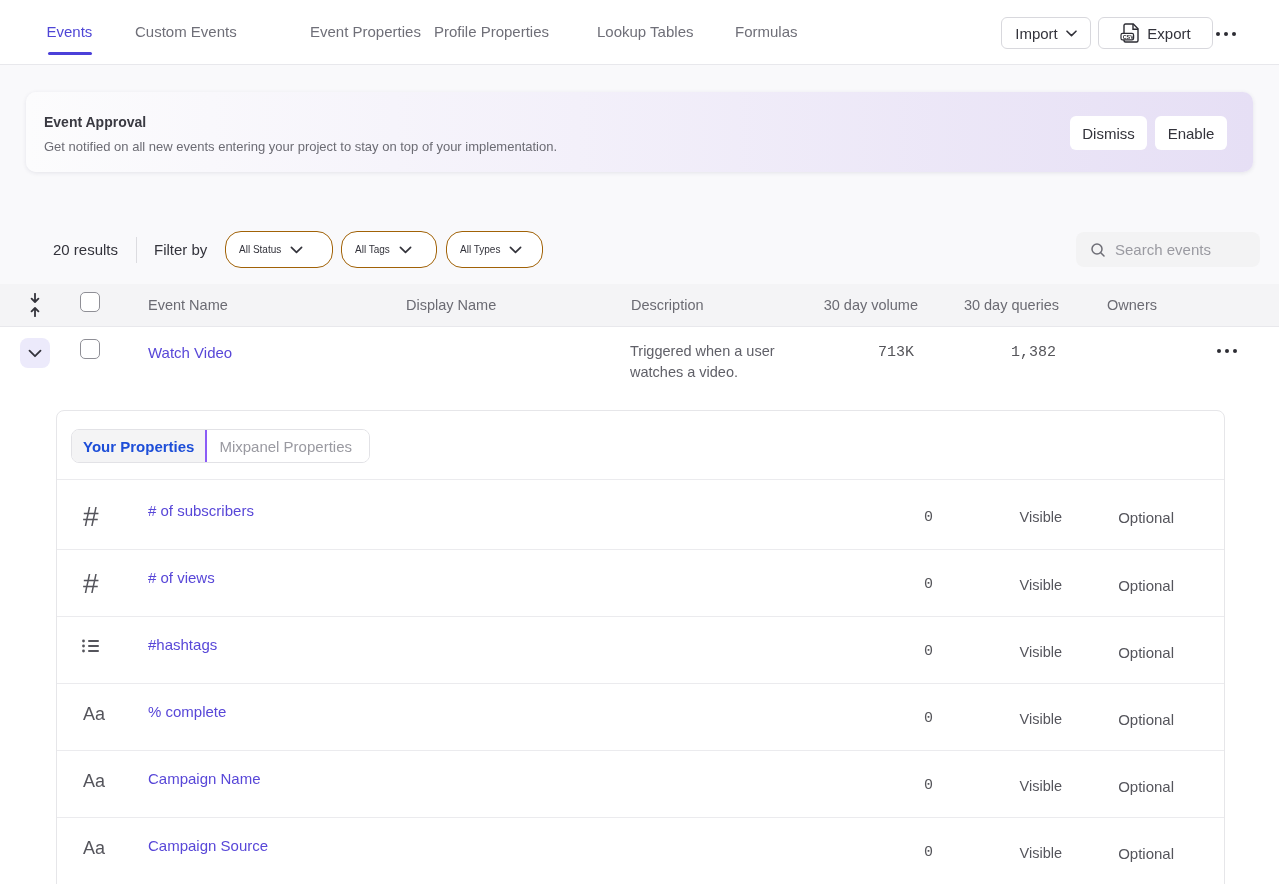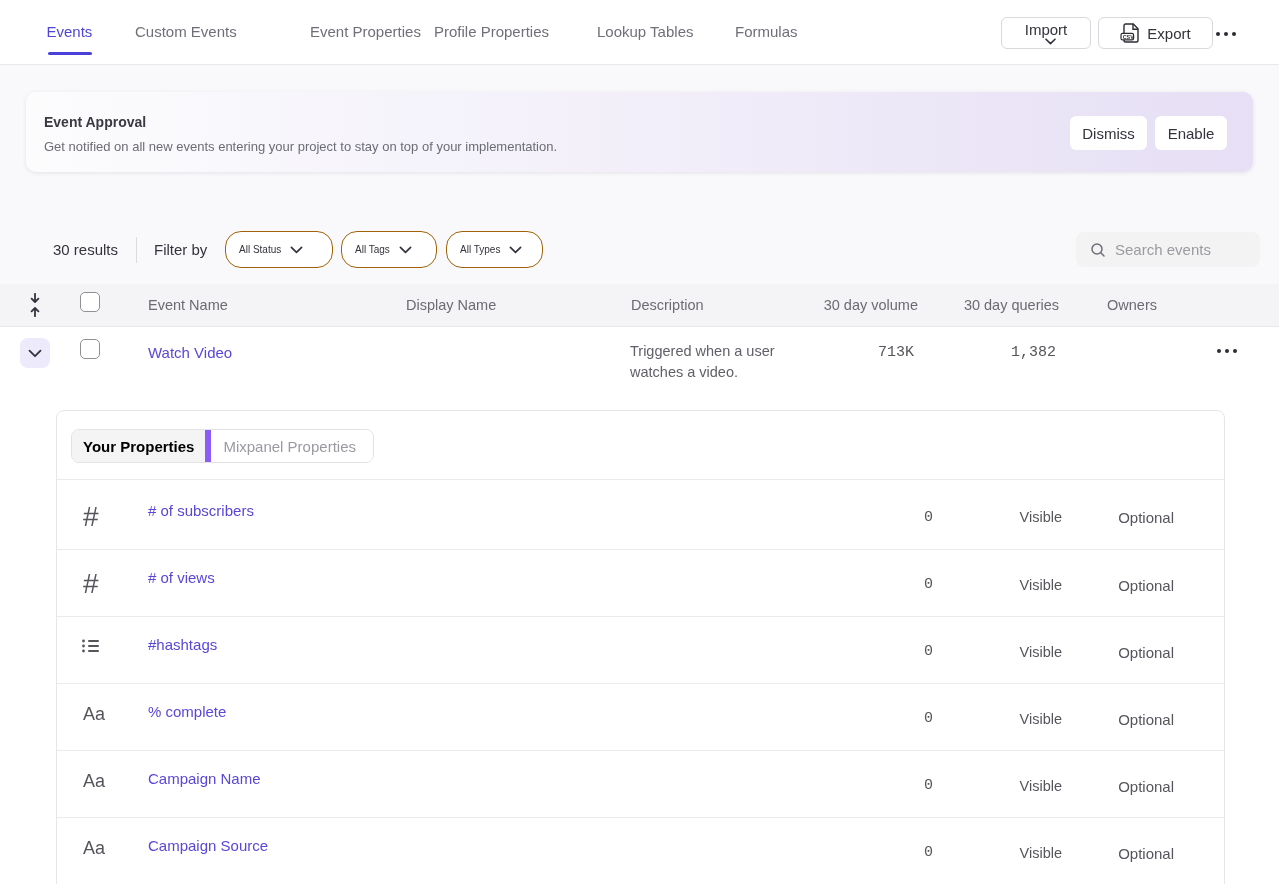--- a/index.html
+++ b/index.html
@@ -26,41 +26,41 @@
 #thead { position:absolute; left:0; top:284px; width:1279px; height:43px; background:#f4f4f6; border-bottom:1px solid #e8e8ec; }
 .th { position:absolute; top:13px; font-size:14.5px; font-weight:500; color:#6b6b73; white-space:nowrap; }
 .checkbox { position:absolute; width:20px; height:20px; border:1.5px solid #8f8f96; border-radius:5px; background:#fff; }
 #tbody { position:absolute; left:0; top:327px; width:1279px; height:557px; background:#fff; }
 .link { color:#5847d8; text-decoration:none; }
 .mono { font-family:"Liberation Mono", monospace; }
 
 #panel { position:absolute; left:56px; top:83px; width:1169px; height:900px; background:#fff; border:1px solid #e6e6e9; border-radius:8px; }
 #segs { position:absolute; left:14px; top:18px; height:34px; display:flex; border:1px solid #e2e2e6; border-radius:8px; overflow:hidden; }
 .seg { display:flex; align-items:center; font-size:15px; }
-.seg.on { background:#f4f4f5; color:#000000; border-right:6px solid #8b5cf6; font-weight:700; padding:0 11px; }
+.seg.on { background:#f4f4f5; color:#1d4ed8; border-right:2px solid #8b5cf6; font-weight:700; padding:0 11px; }
 .seg.off { background:#fff; color:#9a9aa1; font-weight:500; padding:0 17px 0 12px; }
 .prow { position:absolute; left:0; width:1167px; border-top:1px solid #ebebee; }
 .picon { position:absolute; left:26px; color:#55555c; }
 .plink { position:absolute; left:91px; font-size:15px; color:#5847d8; }
 .pzero { position:absolute; font-family:"Liberation Mono",monospace; font-size:15px; color:#55555a; right:291px; }
 .pvis  { position:absolute; font-size:14.5px; color:#55555c; right:162px; }
 .popt  { position:absolute; font-size:15px; color:#55555c; right:50px;text-align:center; }
 </style>
 </head>
 <body>
 
 <div id="nav">
   <span class="tab active" style="left:46.5px;">Events</span>
   <span class="tab" style="left:135px;">Custom Events</span>
   <span class="tab" style="left:278px;margin-left:32px;">Event Properties</span>
   <span class="tab" style="left:434px;">Profile Properties</span>
   <span class="tab" style="left:597px;">Lookup Tables</span>
   <span class="tab" style="left:735px;">Formulas</span>
 
-  <div class="btn" style="left:1001px; top:17px; width:90px; height:32px;flex-direction:column;">
+  <div class="btn" style="left:1001px; top:17px; width:90px; height:32px;">
     <span>Import</span>
     <svg width="11" height="7" viewBox="0 0 11 7" style="margin-left:8px;">
         <path d="M1 1.2 L5.5 5.6 L10 1.2" fill="none" stroke="#33333b" stroke-width="1.6" stroke-linecap="round" stroke-linejoin="round"></path>
       </svg>
   </div>
   <div class="btn" style="left:1098px; top:17px; width:115px; height:32px;">
     <svg width="19" height="20" viewBox="0 0 19 20" style="margin-right:8px;">
       <path d="M5.5 1 h7.8 l4.7 4.7 v11.8 a1.5 1.5 0 0 1 -1.5 1.5 h-11 a1.5 1.5 0 0 1 -1.5 -1.5 v-15 a1.5 1.5 0 0 1 1.5 -1.5 z" fill="none" stroke="#2c2c33" stroke-width="1.4"></path>
       <path d="M13 1 v5.2 h5.2" fill="none" stroke="#2c2c33" stroke-width="1.4"></path>
       <rect x="1" y="10.3" width="12.6" height="6.6" rx="1.6" fill="#ffffff" stroke="#2c2c33" stroke-width="1.2"></rect>
@@ -76,21 +76,21 @@
 </div>
 
 <div id="page">
   <div id="banner">
     <h3>Event Approval</h3>
     <p>Get notified on all new events entering your project to stay on top of your implementation.</p>
     <div class="wbtn" style="left:1044px; width:77px;">Dismiss</div>
     <div class="wbtn" style="left:1129px; width:72px;">Enable</div>
   </div>
 
-  <div class="abs" style="left:53px; top:176px; font-size:15px; font-weight:500; color:#33333b;">30 results</div>
+  <div class="abs" style="left:53px; top:176px; font-size:15px; font-weight:500; color:#33333b;">20 results</div>
   <div class="abs" style="left:136px; top:172px; width:1px; height:26px; background:#dcdce0;"></div>
   <div class="abs" style="left:154px; top:176px; font-size:15px; font-weight:500; color:#33333b;">Filter by</div>
 
   <div class="fbtn" style="left:225px; width:108px; padding-left:13px;">All Status
     <svg width="13" height="8" viewBox="0 0 13 8" style="margin-left:9px;">
         <path d="M1.4 1.4 L6.5 6.4 L11.6 1.4" fill="none" stroke="#33333b" stroke-width="1.7" stroke-linecap="round" stroke-linejoin="round"></path>
       </svg>
   </div>
   <div class="fbtn" style="left:341px; width:96px; padding-left:13px;">All Tags
     <svg width="13" height="8" viewBox="0 0 13 8" style="margin-left:9px;">

